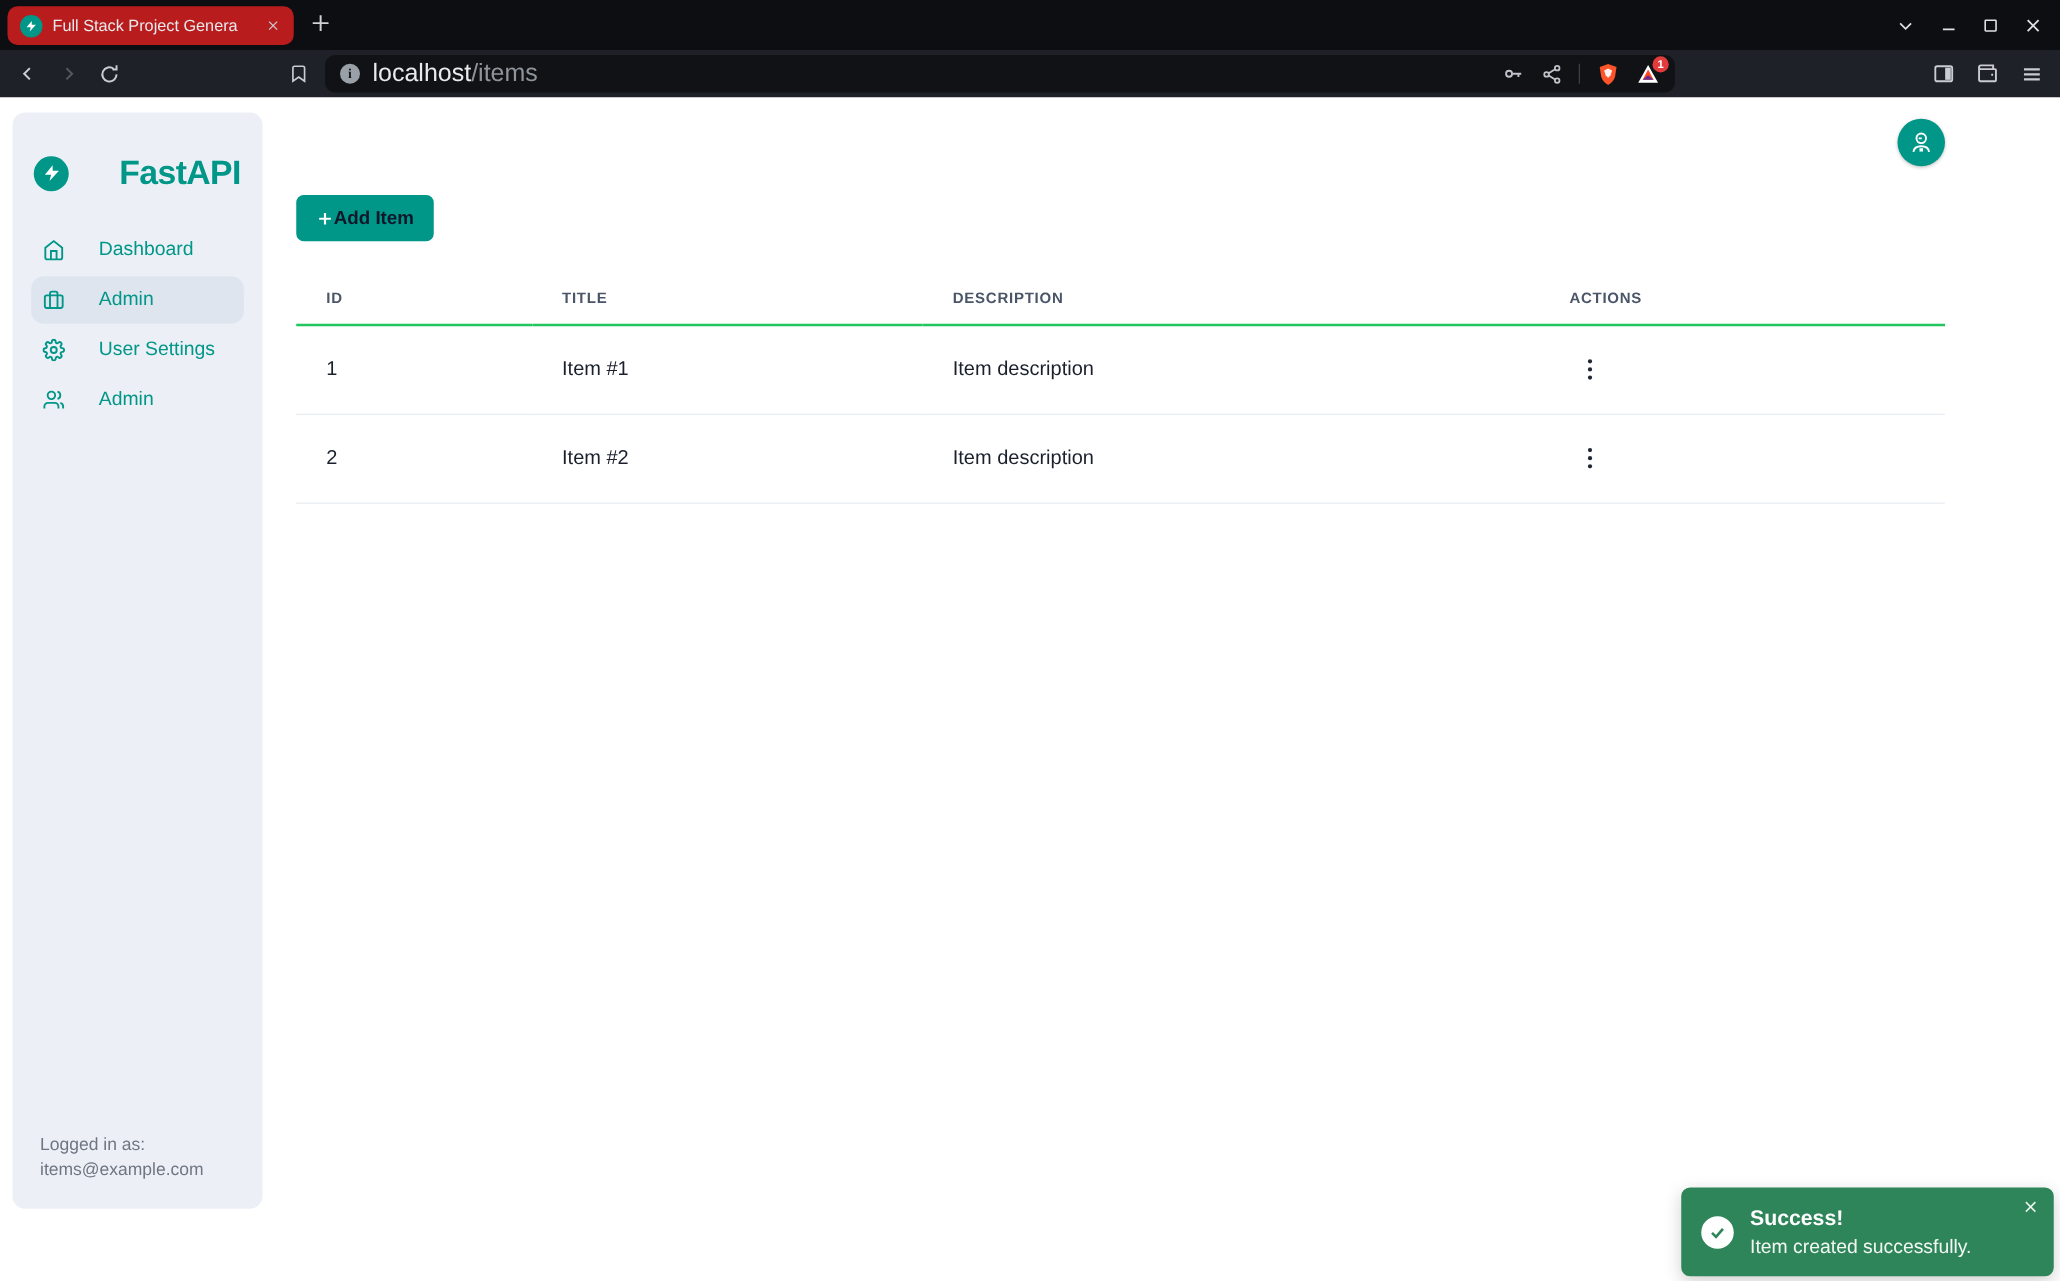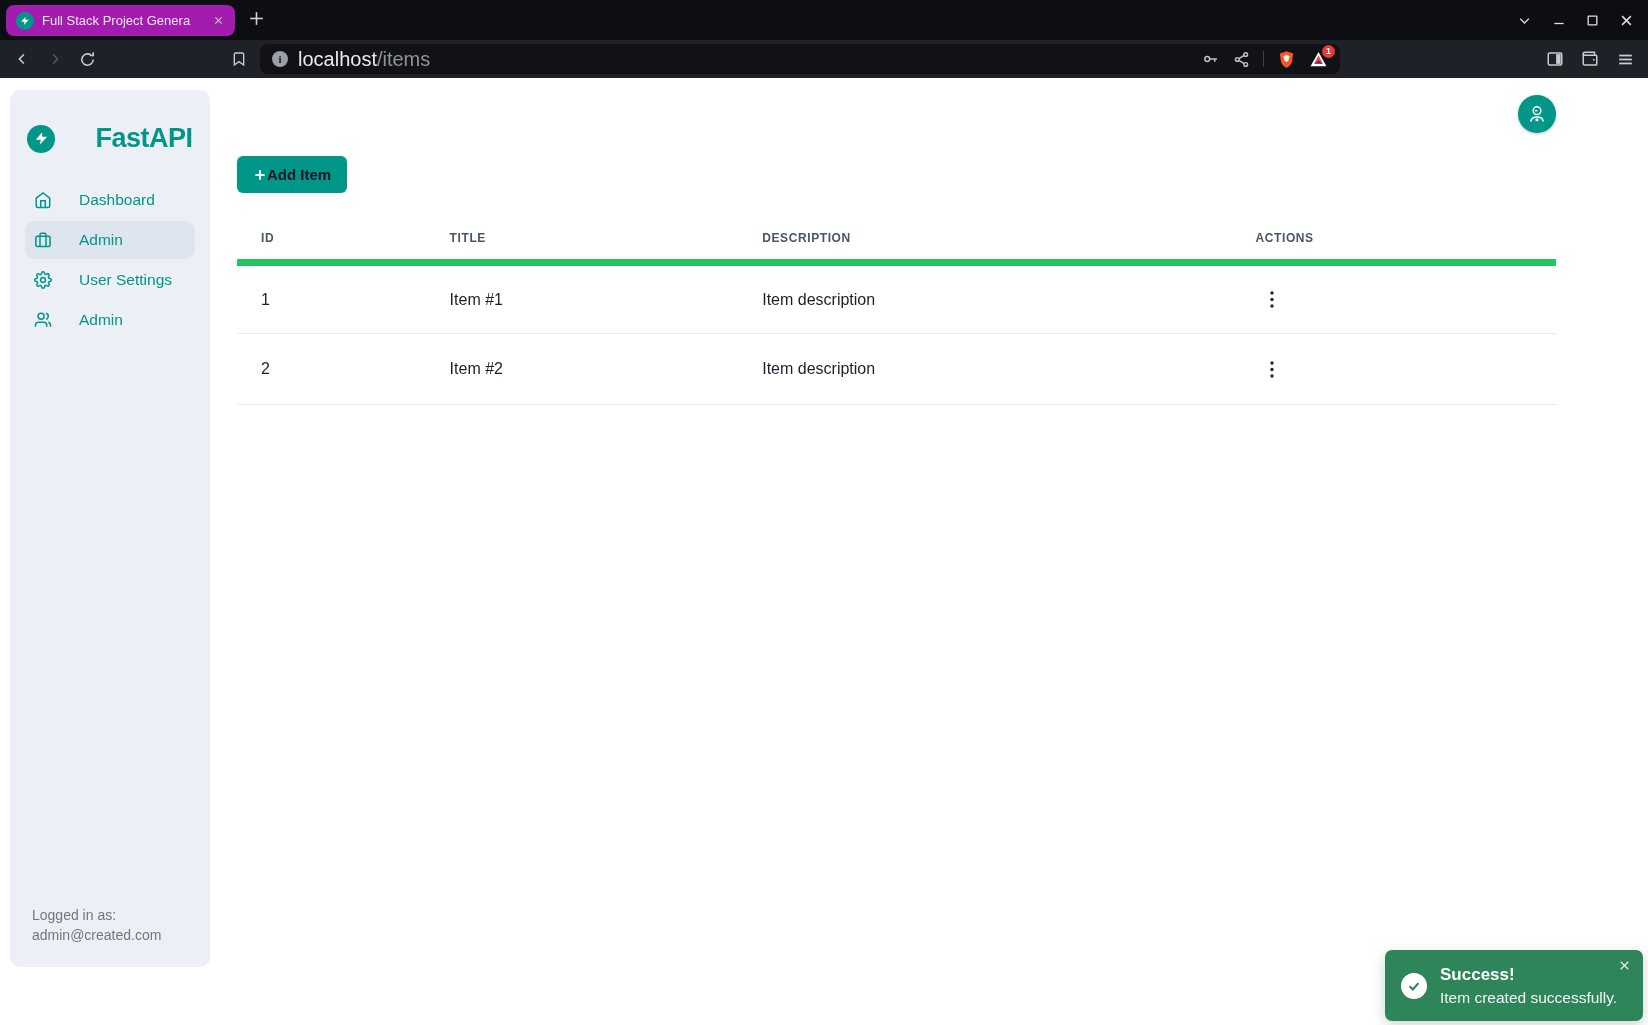--- a/index.html
+++ b/index.html
@@ -1,21 +1,21 @@
 <!DOCTYPE html>
 <html><head>
 <meta charset="utf-8">
 <style>
   * { margin:0; padding:0; box-sizing:border-box; }
   html,body { width:1648px; height:1025px; overflow:hidden; background:#fff;
               font-family:"Liberation Sans", sans-serif; }
 
   
   .tabstrip { position:relative; height:40px; background:#0c0e12; }
-  .tab { position:absolute; left:6px; top:5px; width:229px; height:31px; background:#a21caf;
+  .tab { position:absolute; left:6px; top:5px; width:229px; height:31px; background:#b91c1c;
          border-radius:8px; display:flex; align-items:center; gap:8px; padding:0 9px 0 10px; }
   .favicon { width:18px; height:18px; border-radius:50%; background:#009688;
              display:flex; align-items:center; justify-content:center; flex:none; }
   .tab-title { flex:1; color:#e8eaed; font-size:13px; white-space:nowrap; overflow:hidden; }
   .tab-close { color:#c6c9ce; background:none; border:none; font-size:13px; line-height:1;
                padding:2px; cursor:default; flex:none; }
   .newtab { position:absolute; left:247px; top:9px; background:none; border:none; color:#cfd2d6; }
   .win-controls { position:absolute; right:14px; top:0; height:40px; display:flex;
                   align-items:center; gap:20px; }
   .win-controls button { background:none; border:none; color:#e4e6e9; display:flex; }
@@ -57,31 +57,31 @@
                     color:#6f7683; line-height:20px; }
 
   .main { position:absolute; left:210px; top:0; right:0; bottom:0; padding:47px 92px 0 27px; }
   .page-title { font-size:29px; font-weight:800; color:#1b2232; letter-spacing:-0.2px; }
   .add-btn { margin-top:31px; display:inline-flex; align-items:center; gap:0; height:37px;
              padding:0 16px; background:#009688; border:none; border-radius:6px; color:#0f172a;
              font-size:15px; font-weight:700; font-family:inherit; }
 
   table { width:100%; border-collapse:collapse; table-layout:fixed; margin-top:30px; }
   th { text-align:left; font-size:12px; font-weight:700; color:#4a5568; letter-spacing:.6px;
-       padding:8px 24px 14px; border-bottom:7px solid #22c55e; }
+       padding:8px 24px 14px; border-bottom:2px solid #22c55e; }
   td { font-size:16px; color:#1a202c; padding:0 24px; height:71px;
        border-bottom:1px solid #e7ebf1; }
   .kebab-btn { background:none; border:none; padding:4px 8px; margin-left:6px; display:inline-flex; }
 
   .avatar-btn { position:absolute; top:17px; right:92px; width:38px; height:38px; border-radius:50%;
                 background:#009688; border:none; display:flex; align-items:center;
                 justify-content:center; box-shadow:0 1px 3px rgba(0,0,0,.25); }
 
   
-  .toast { position:fixed; right:5px; bottom:4px; width:258px; height:71px; background:#2f855a;
+  .toast { position:fixed; right:5px; bottom:4px; width:298px; height:71px; background:#2f855a;
            border-radius:7px; box-shadow:0 4px 14px rgba(0,0,0,.18); display:flex;
            align-items:center; gap:13px; padding:0 14px 0 16px; color:#fff; }
   .toast-check { width:26px; height:26px; border-radius:50%; background:#fff; flex:none;
                  display:flex; align-items:center; justify-content:center; }
   .toast-title { font-size:17px; font-weight:700; margin-bottom:4px; }
   .toast-msg { font-size:15.5px; color:#f2f7f3; }
   .toast-close { position:absolute; top:7px; right:10px; background:none; border:none;
                  display:flex; padding:2px; }
 
   svg { display:block; }
@@ -270,21 +270,21 @@
               <path d="M22 21v-2a4 4 0 0 0-3-3.87"></path>
               <path d="M16 3.13a4 4 0 0 1 0 7.75"></path>
             </svg>
         </span>
         <span class="nav-label">Admin</span>
       </div>
     </div>
 
     <div class="sidebar-footer">
       <div>Logged in as:</div>
-      <div>admin@created.com</div>
+      <div>items@example.com</div>
     </div>
   </div>
 
   <div class="main">
 
     <button class="add-btn">
       <svg width="14" height="14" viewBox="0 0 24 24" fill="none" stroke="#fff" stroke-width="3">
           <line x1="12" y1="4" x2="12" y2="20"></line>
           <line x1="4" y1="12" x2="20" y2="12"></line>
         </svg>

